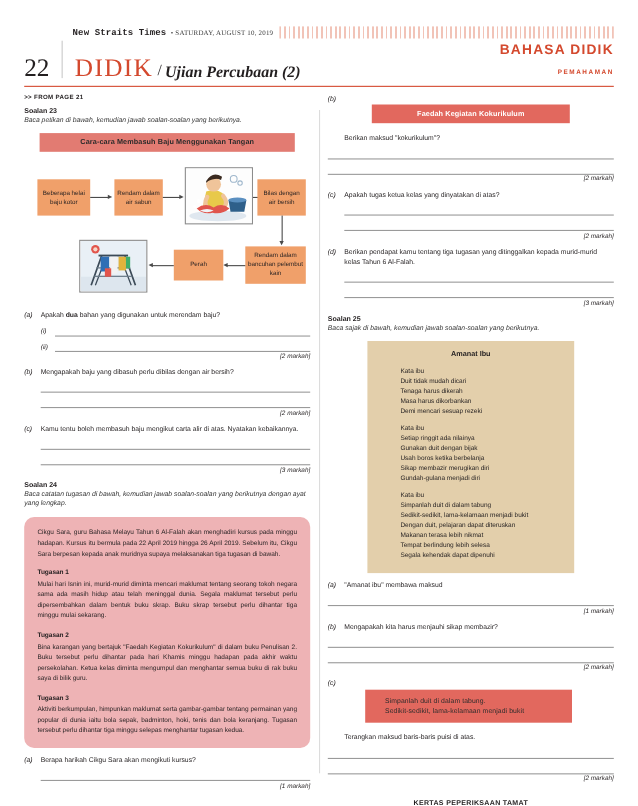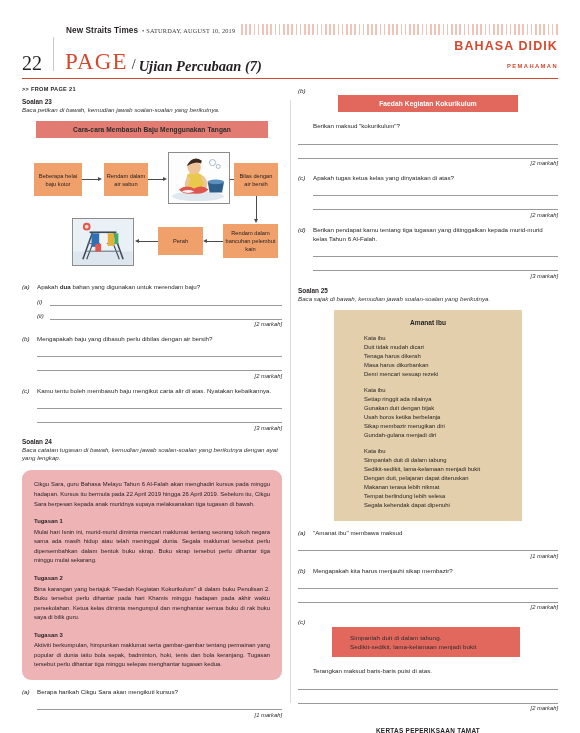--- a/index.html
+++ b/index.html
@@ -8,29 +8,29 @@
     width:580px; height:733px;
     background:#ffffff;
     font-family:"Liberation Sans", sans-serif;
     color:#231f20;
     overflow:hidden;
   }
   .page { position:relative; width:580px; height:733px; padding:0; }
 
   
   .masthead { display:flex; align-items:center; padding:30px 22px 0 22px; height:26px; }
-  .mast-name { font-family:Liberation Sans, sans-serif; font-weight:bold; font-size:8.2px; color:#231f20; white-space:nowrap; letter-spacing:.1px;padding-left:44px;}
+  .mast-name { font-family:Liberation Mono, monospace; font-weight:bold; font-size:8.2px; color:#231f20; white-space:nowrap; letter-spacing:.1px;padding-left:44px;}
   .mast-date { font-family:"Liberation Serif", serif; font-size:6.3px; color:#3a3a3a; margin-left:4px; white-space:nowrap; letter-spacing:.2px;}
   .mast-bars { flex:1; height:11px; margin-left:6px; margin-top:-1px;
     background:repeating-linear-gradient(to right,#efb9ab 0 1.6px, #ffffff 1.6px 4.2px);
     opacity:.85; }
 
   
   .titlerow { display:flex; align-items:flex-end; padding:6px 22px 0 22px; }
-  .pagenum { font-family:"Liberation Serif", serif; font-size:20px; color:#231f20; line-height:1; padding-right:11px; }
+  .pagenum { font-family:"Liberation Serif", serif; font-size:23px; color:#231f20; line-height:1; padding-right:11px; }
   .vrule { width:1px; align-self:stretch; background:#c9c9c9; margin:1px 0 2px 0; }
   .didik { font-family:"Liberation Serif", serif; font-size:23px; color:#d4492e; letter-spacing:1.2px; line-height:1; padding-left:11px; }
   .slash { font-family:"Liberation Serif", serif; font-size:14px; color:#231f20; padding:0 3px 1px 4px; line-height:1;}
   .subtitle { font-family:"Liberation Serif", serif; font-style:italic; font-weight:bold; font-size:14.5px; color:#231f20; line-height:1; }
   .rightmast { margin-left:auto; text-align:right; padding-bottom:1px;}
   .bm-main { font-size:12.5px; font-weight:bold; color:#d4492e; letter-spacing:1.1px; line-height:1; }
   .bm-sub { font-size:5.8px; font-weight:bold; color:#d4492e; letter-spacing:1.4px; line-height:1; margin-top:2px;}
   .hrule { margin:5px 22px 0 22px; border-top:1.1px solid #d4492e; }
 
   
@@ -95,23 +95,23 @@
 
   <div class="masthead">
     <span class="mast-name">New Straits Times</span>
     <span class="mast-date">• SATURDAY, AUGUST 10, 2019</span>
     <span class="mast-bars"></span>
   </div>
 
   <div class="titlerow">
     <span class="pagenum">22</span>
     <span class="vrule"></span>
-    <span class="didik">PAGE</span>
+    <span class="didik">DIDIK</span>
     <span class="slash">/</span>
-    <span class="subtitle">Ujian Percubaan (7)</span>
+    <span class="subtitle">Ujian Percubaan (2)</span>
     <span class="rightmast">
       <span class="bm-main">BAHASA DIDIK</span><br>
       <span class="bm-sub">PEMAHAMAN</span>
     </span>
   </div>
   <div class="hrule"></div>
 
   <div class="cols">
 
     <div class="col">

